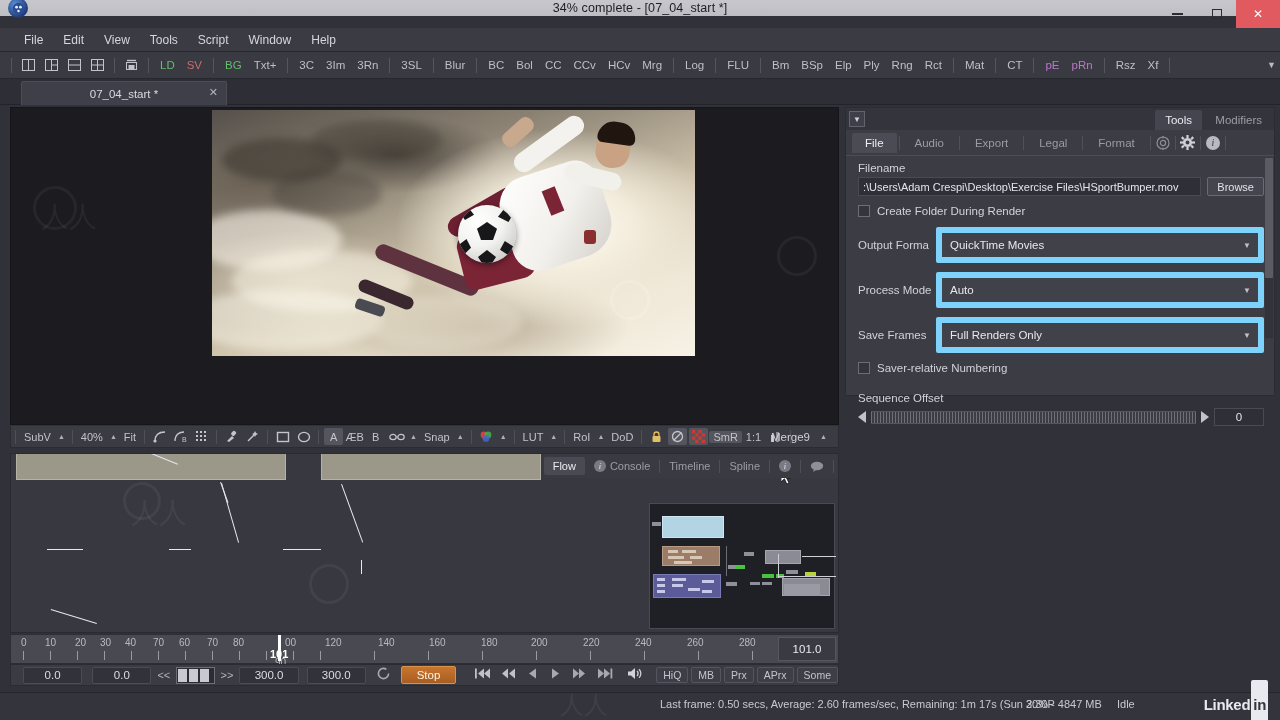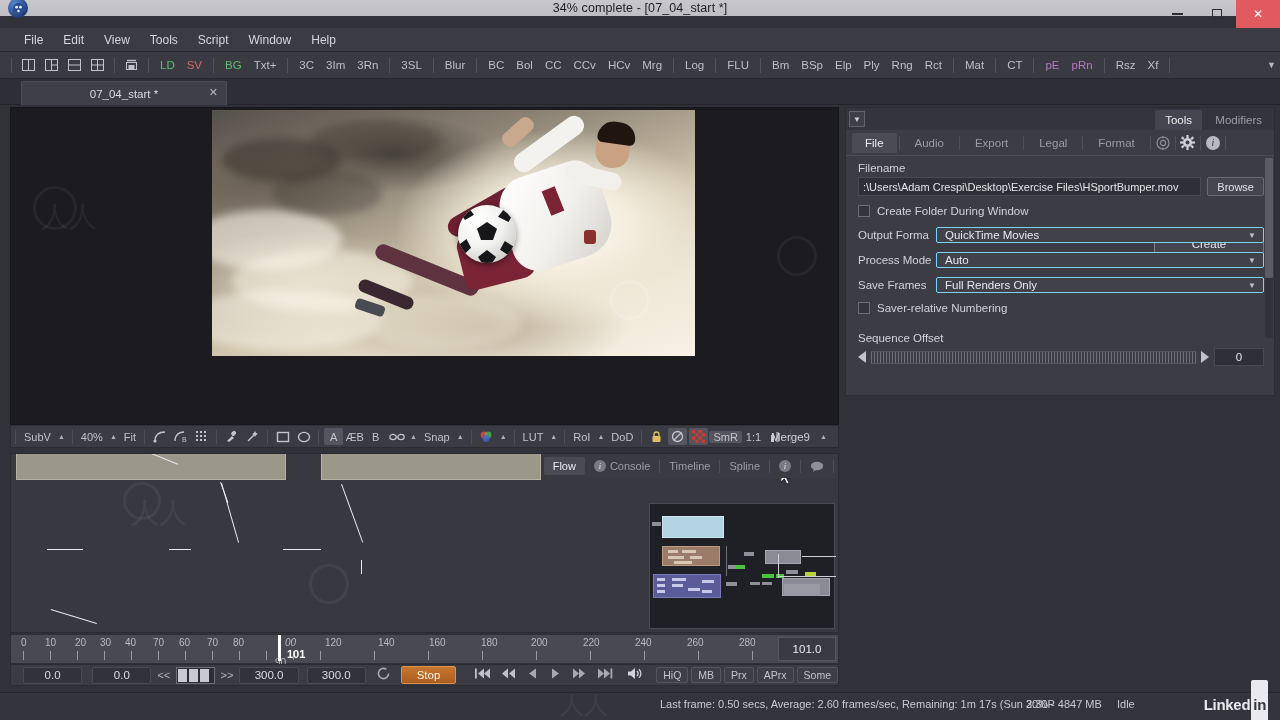--- a/index.html
+++ b/index.html
@@ -253,21 +253,21 @@
   }
   .cb-lbl { font-size:11.5px;color:#d2d2d9; }
   .btn-create {
     position:absolute;right:10px;top:78px;width:110px;height:20px;
     background:#45454f;border:1px solid #7c7c86;border-radius:2px;
     font-size:11.5px;color:#e6e6ec;display:flex;align-items:center;justify-content:center;
   }
   .sel-row { display:flex;align-items:center;margin-bottom:9px; }
   .sel-lbl { width:78px;font-size:11.5px;color:#d2d2d9; }
   .sel {
-    flex:1;height:16px;background:#414149;border:1px solid #7dd3fc;border-radius:2px;
+    flex:1;height:36px;background:#414149;border:6px solid #7dd3fc;border-radius:2px;
     display:flex;align-items:center;padding:0 8px;font-size:11.5px;color:#e7e7ed;
     position:relative;
   }
   .sel .car { position:absolute;right:7px;font-size:8px;color:#c0c0c8; }
   .seq-lbl { font-size:11.5px;color:#d2d2d9;margin:4px 0 4px; }
   .slider-row { display:flex;align-items:center;gap:5px; }
   .sl-track {
     flex:1;height:13px;background:repeating-linear-gradient(90deg,#6f6f79 0 1px,#3c3c45 1px 3px);
     border-top:1px solid #55555f;border-bottom:1px solid #55555f;
   }
@@ -728,21 +728,21 @@
     <div class="rt" style="left:142px;">70</div>
     <div class="rk" style="left:147px;"></div>
     <div class="rt" style="left:168px;">60</div>
     <div class="rk" style="left:174px;"></div>
     <div class="rt" style="left:196px;">70</div>
     <div class="rk" style="left:201px;"></div>
     <div class="rt" style="left:222px;">80</div>
     <div class="rk" style="left:228px;"></div>
     <div class="rt" style="left:264px;margin-top:20px;">90</div>
     <div class="rk" style="left:255px;"></div>
-    <div class="rt" style="left:274px;font-style:italic;">00</div>
+    <div class="rt" style="left:274px;">00</div>
     <div class="rk" style="left:282px;"></div>
     <div class="rt" style="left:314px;">120</div>
     <div class="rk" style="left:309px;"></div>
     <div class="rt" style="left:367px;">140</div>
     <div class="rk" style="left:363px;"></div>
     <div class="rt" style="left:418px;">160</div>
     <div class="rk" style="left:417px;"></div>
     <div class="rt" style="left:470px;">180</div>
     <div class="rk" style="left:471px;"></div>
     <div class="rt" style="left:520px;">200</div>
@@ -750,21 +750,21 @@
     <div class="rt" style="left:572px;">220</div>
     <div class="rk" style="left:579px;"></div>
     <div class="rt" style="left:624px;">240</div>
     <div class="rk" style="left:633px;"></div>
     <div class="rt" style="left:676px;">260</div>
     <div class="rk" style="left:687px;"></div>
     <div class="rt" style="left:728px;">280</div>
     <div class="rk" style="left:741px;"></div>
 
     <div class="playhead" style="left:267px;"></div>
-    <div class="ph-label" style="left:276px;">101</div>
+    <div class="ph-label" style="left:259px;">101</div>
     <div class="cur-frame">101.0</div>
   </div>
 
   <div class="transport">
     <div class="tfield" style="width:62px;margin-left:12px;">0.0</div>
     <div class="tfield" style="width:62px;margin-left:10px;">0.0</div>
     <div class="tarrow">&lt;&lt;</div>
     <div class="rangebar">
         <i></i>
         <i></i>
@@ -882,21 +882,21 @@
 
     <div class="rp-body">
       <div class="lbl">Filename</div>
       <div class="fn-row">
         <div class="fn-input">:\Users\Adam Crespi\Desktop\Exercise Files\HSportBumper.mov</div>
         <div class="btn">Browse</div>
       </div>
 
       <div class="cb-row">
         <div class="cbox"></div>
-        <div class="cb-lbl">Create Folder During Window</div>
+        <div class="cb-lbl">Create Folder During Render</div>
       </div>
       <div class="btn-create">Create</div>
 
       <div class="sel-row">
         <div class="sel-lbl">Output Forma</div>
         <div class="sel">
           <span>QuickTime Movies</span>
           <span class="car">▼</span>
         </div>
       </div>

